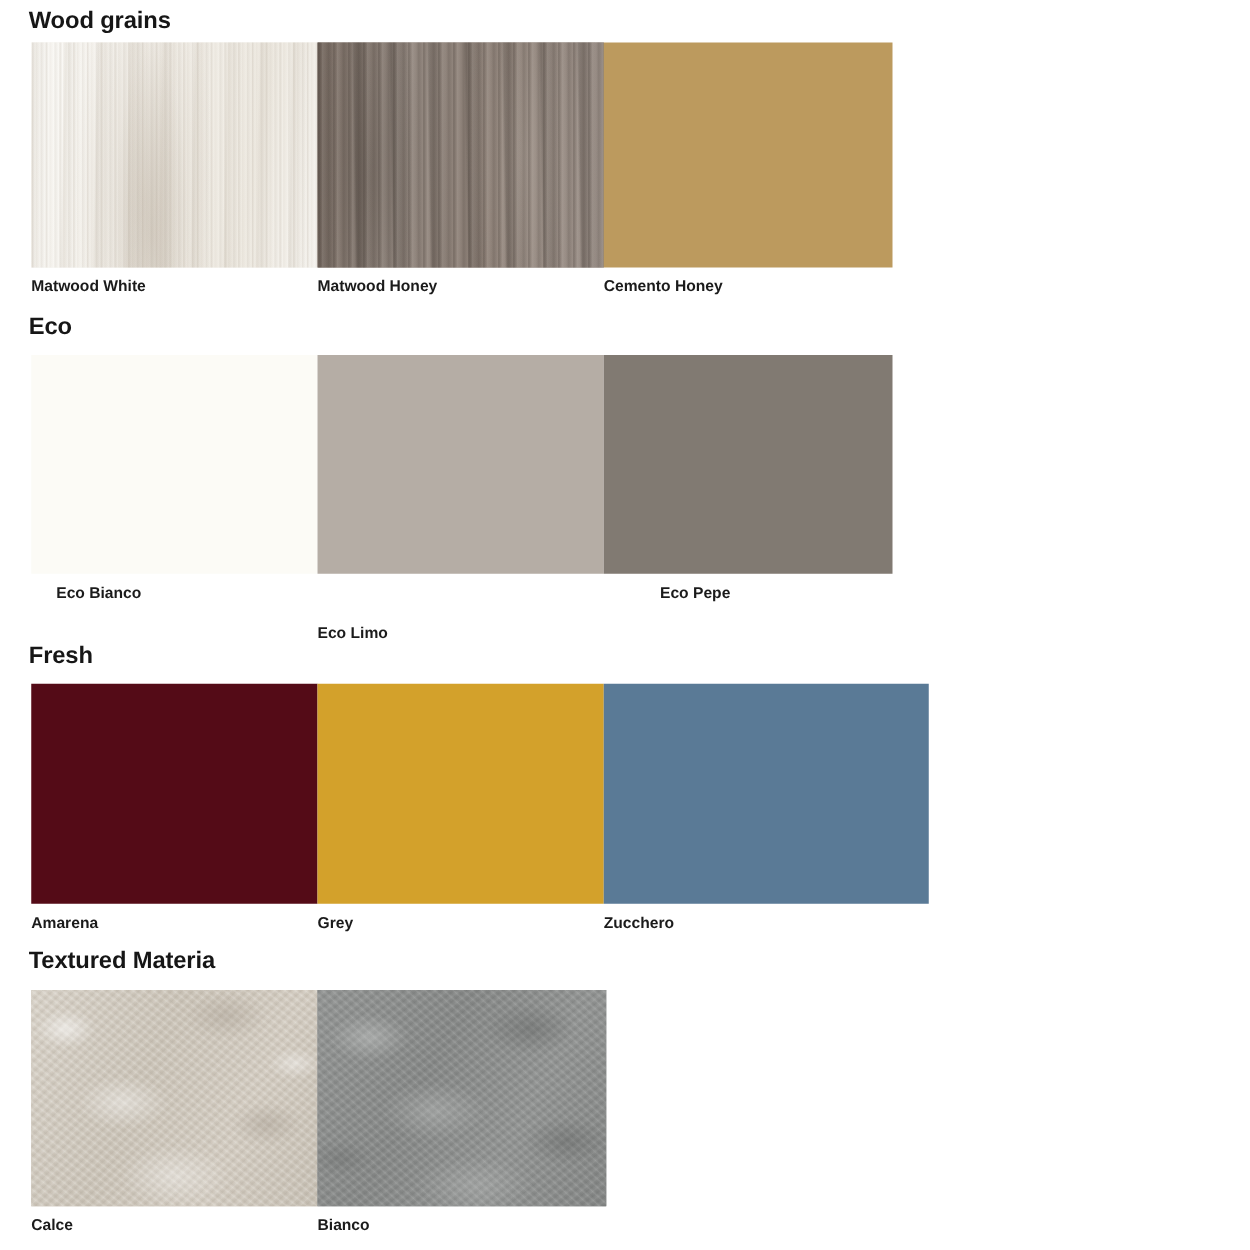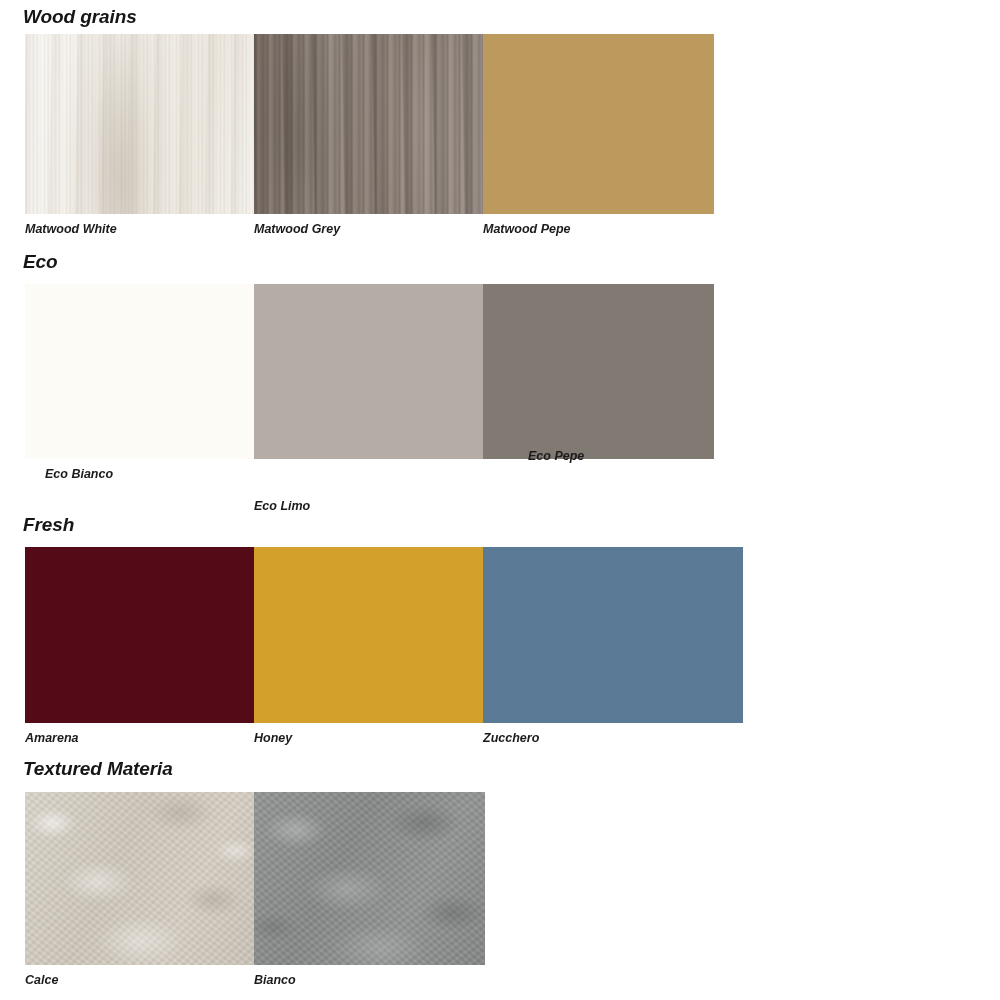--- a/index.html
+++ b/index.html
@@ -15,21 +15,20 @@
     font-family: "Liberation Sans", sans-serif;
     color: #1a1a1a;
     -webkit-font-smoothing: antialiased;
   }
 
   .palette-page {
     position: relative;
     width: 1000px;
     height: 1000px;
     background: #ffffff;
-    font-style: italic;
   }
 
   .finish-section {
     position: absolute;
     left: 0;
     width: 1000px;
   }
 
   .section-heading {
     position: absolute;
@@ -218,26 +217,26 @@
 
     <div class="swatch-row" style="top:28px;">
 
       <div class="swatch-cell" style="left:25px; width:229px; height:180px;">
         <div class="swatch-tile wood-matwood-white"></div>
         <div class="swatch-caption" style="top:188px;">Matwood White</div>
       </div>
 
       <div class="swatch-cell" style="left:254px; width:229px; height:180px;">
         <div class="swatch-tile wood-matwood-grey"></div>
-        <div class="swatch-caption" style="top:188px;">Matwood Grey</div>
+        <div class="swatch-caption" style="top:188px;">Matwood Honey</div>
       </div>
 
       <div class="swatch-cell" style="left:483px; width:231px; height:180px;">
         <div class="swatch-tile wood-matwood-honey"></div>
-        <div class="swatch-caption" style="top:188px;">Matwood Pepe</div>
+        <div class="swatch-caption" style="top:188px;">Cemento Honey</div>
       </div>
 
     </div>
   </section>
 
   <section class="finish-section" style="top:251px;">
     <h2 class="section-heading">Eco</h2>
 
     <div class="swatch-row" style="top:33px;">
 
@@ -246,39 +245,39 @@
         <div class="swatch-caption" style="top:183px;margin-left:20px;">Eco Bianco</div>
       </div>
 
       <div class="swatch-cell" style="left:254px; width:229px; height:175px;">
         <div class="swatch-tile solid-tile" style="background:#b5ada5;"></div>
         <div class="swatch-caption" style="top:183px;margin-top:32px;">Eco Limo</div>
       </div>
 
       <div class="swatch-cell" style="left:483px; width:231px; height:175px;">
         <div class="swatch-tile solid-tile" style="background:#817a72;"></div>
-        <div class="swatch-caption" style="top:165px;padding-left:45px;">Eco Pepe</div>
+        <div class="swatch-caption" style="top:183px;padding-left:45px;">Eco Pepe</div>
       </div>
 
     </div>
   </section>
 
   <section class="finish-section" style="top:514px;">
     <h2 class="section-heading">Fresh</h2>
 
     <div class="swatch-row" style="top:33px;">
 
       <div class="swatch-cell" style="left:25px; width:229px; height:176px;">
         <div class="swatch-tile solid-tile" style="background:#540b17;"></div>
         <div class="swatch-caption" style="top:184px;">Amarena</div>
       </div>
 
       <div class="swatch-cell" style="left:254px; width:229px; height:176px;">
         <div class="swatch-tile solid-tile" style="background:#d3a12b;"></div>
-        <div class="swatch-caption" style="top:184px;">Honey</div>
+        <div class="swatch-caption" style="top:184px;">Grey</div>
       </div>
 
       <div class="swatch-cell" style="left:483px; width:260px; height:176px;">
         <div class="swatch-tile solid-tile" style="background:#5a7a96;"></div>
         <div class="swatch-caption" style="top:184px;">Zucchero</div>
       </div>
 
     </div>
   </section>
 

